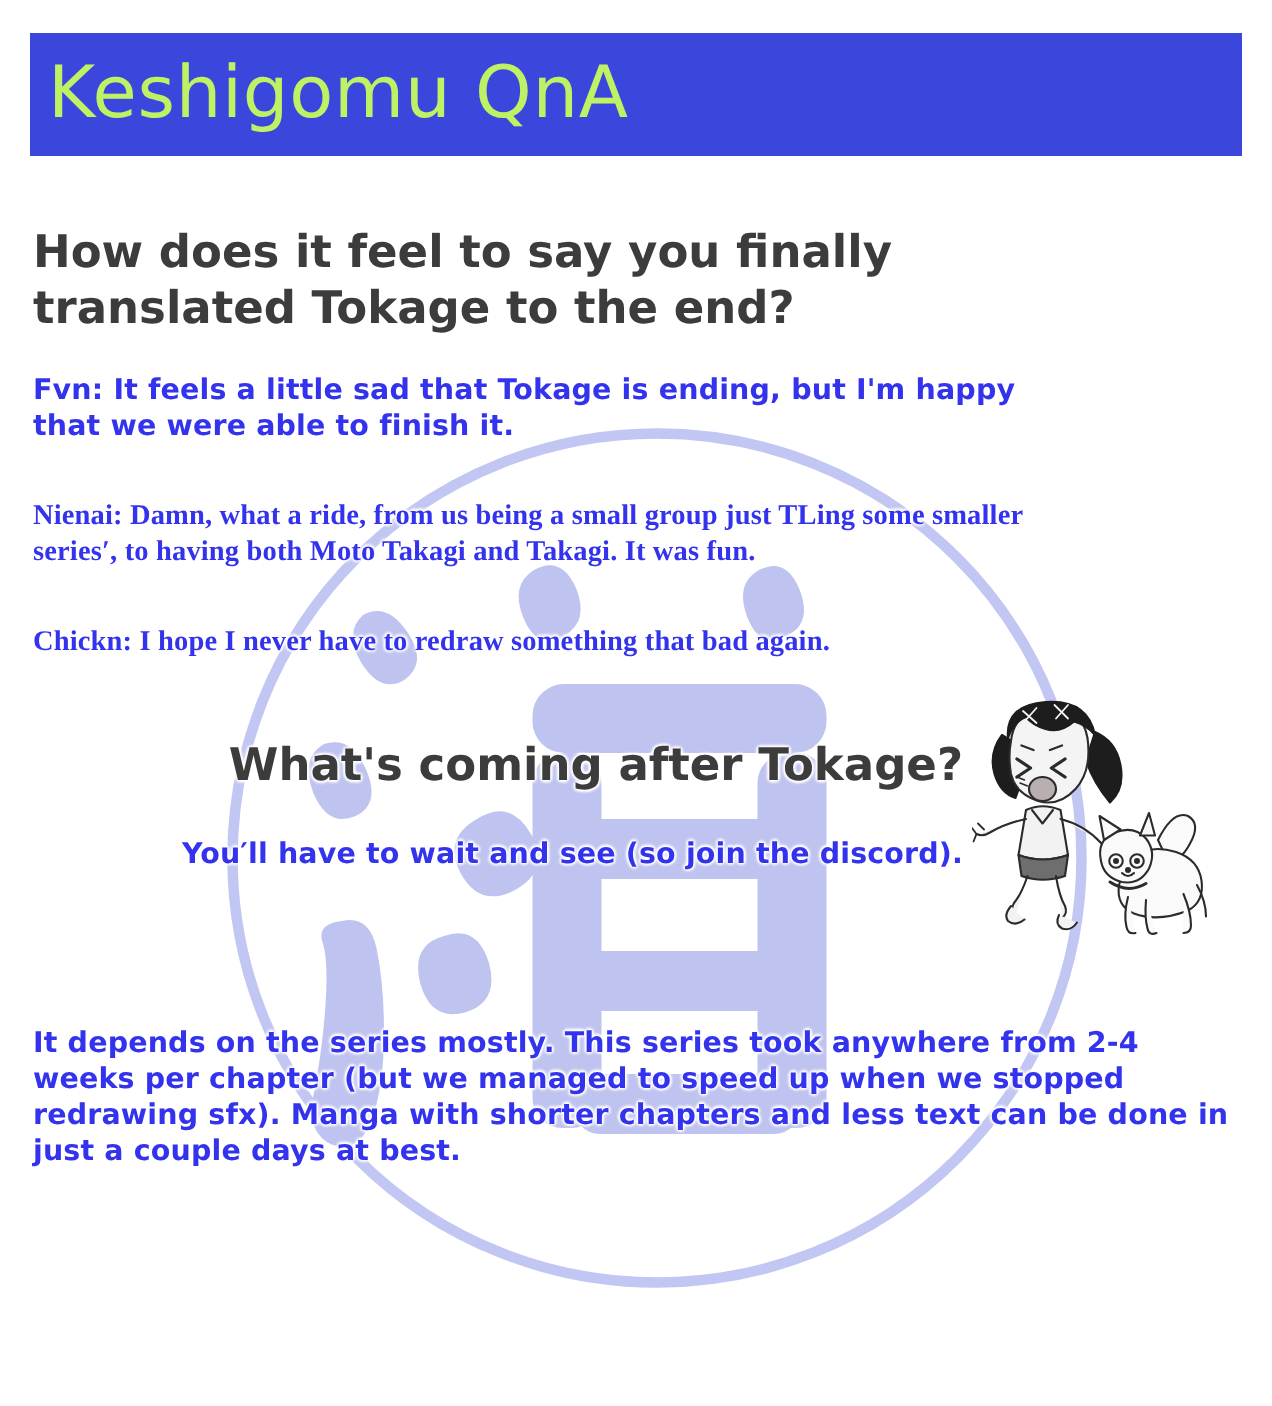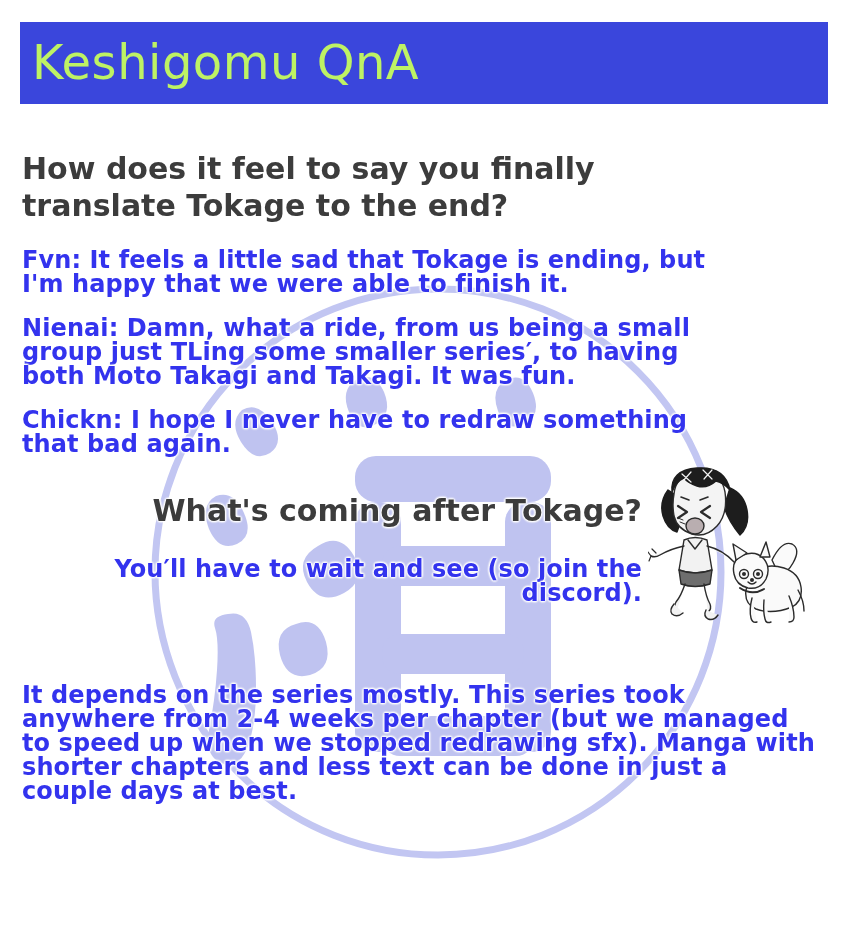--- a/index.html
+++ b/index.html
@@ -74,31 +74,31 @@
     letter-spacing: 0px;
     margin: 0 0 0 0;
     text-shadow:
        0 0 3px #ffffff,  0 0 3px #ffffff,
        1px 0 2px #ffffff, -1px 0 2px #ffffff,
        0 1px 2px #ffffff, 0 -1px 2px #ffffff;
   }
   .answer {
     color: #3333ee;
     font-family: "DejaVu Sans", sans-serif;
-    font-size: 24px;
+    font-size: 19px;
     font-weight: 700;
     line-height: 24px;
     letter-spacing: 0.1px;
     margin: 0;
     text-shadow:
        0 0 3px #ffffff,  0 0 3px #ffffff,
        1px 0 2px #ffffff, -1px 0 2px #ffffff,
        0 1px 2px #ffffff, 0 -1px 2px #ffffff;
   }
-  .answer + .answer { margin-top: 20px; }
+  .answer + .answer { margin-top: 36px; font-family: Liberation Serif, serif; }
 
   
   #block-1 { top: 150px; width: 700px; }
   #block-1 .answers { margin-top: 24px; }
 
   #block-2 { top: 492px; width: 620px; text-align: right; }
   #block-2 .answers { margin-top: 28px; }
 
   #block-3 { top: 655px; width: 800px; }
   #block-3 .answers { margin-top: 28px; }
@@ -152,21 +152,21 @@
     </svg>
   </div>
 
   <div id="title-banner">
     <div id="title-text">Keshigomu QnA</div>
   </div>
 
   <div id="content">
 
     <section class="qa-block" id="block-1">
-      <h2 class="question">How does it feel to say you finally translate Tokage to the end?</h2>
+      <h2 class="question">How does it feel to say you finally translated Tokage to the end?</h2>
       <div class="answers">
         <p class="answer">Fvn: It feels a little sad that Tokage is ending, but I'm happy that we were able to finish it.</p>
         <p class="answer">Nienai: Damn, what a ride, from us being a small group just TLing some smaller series′, to having both Moto Takagi and Takagi. It was fun.</p>
         <p class="answer">Chickn: I hope I never have to redraw something that bad again.</p>
       </div>
     </section>
 
     <section class="qa-block" id="block-2">
       <h2 class="question">What's coming after Tokage?</h2>
       <div class="answers">

